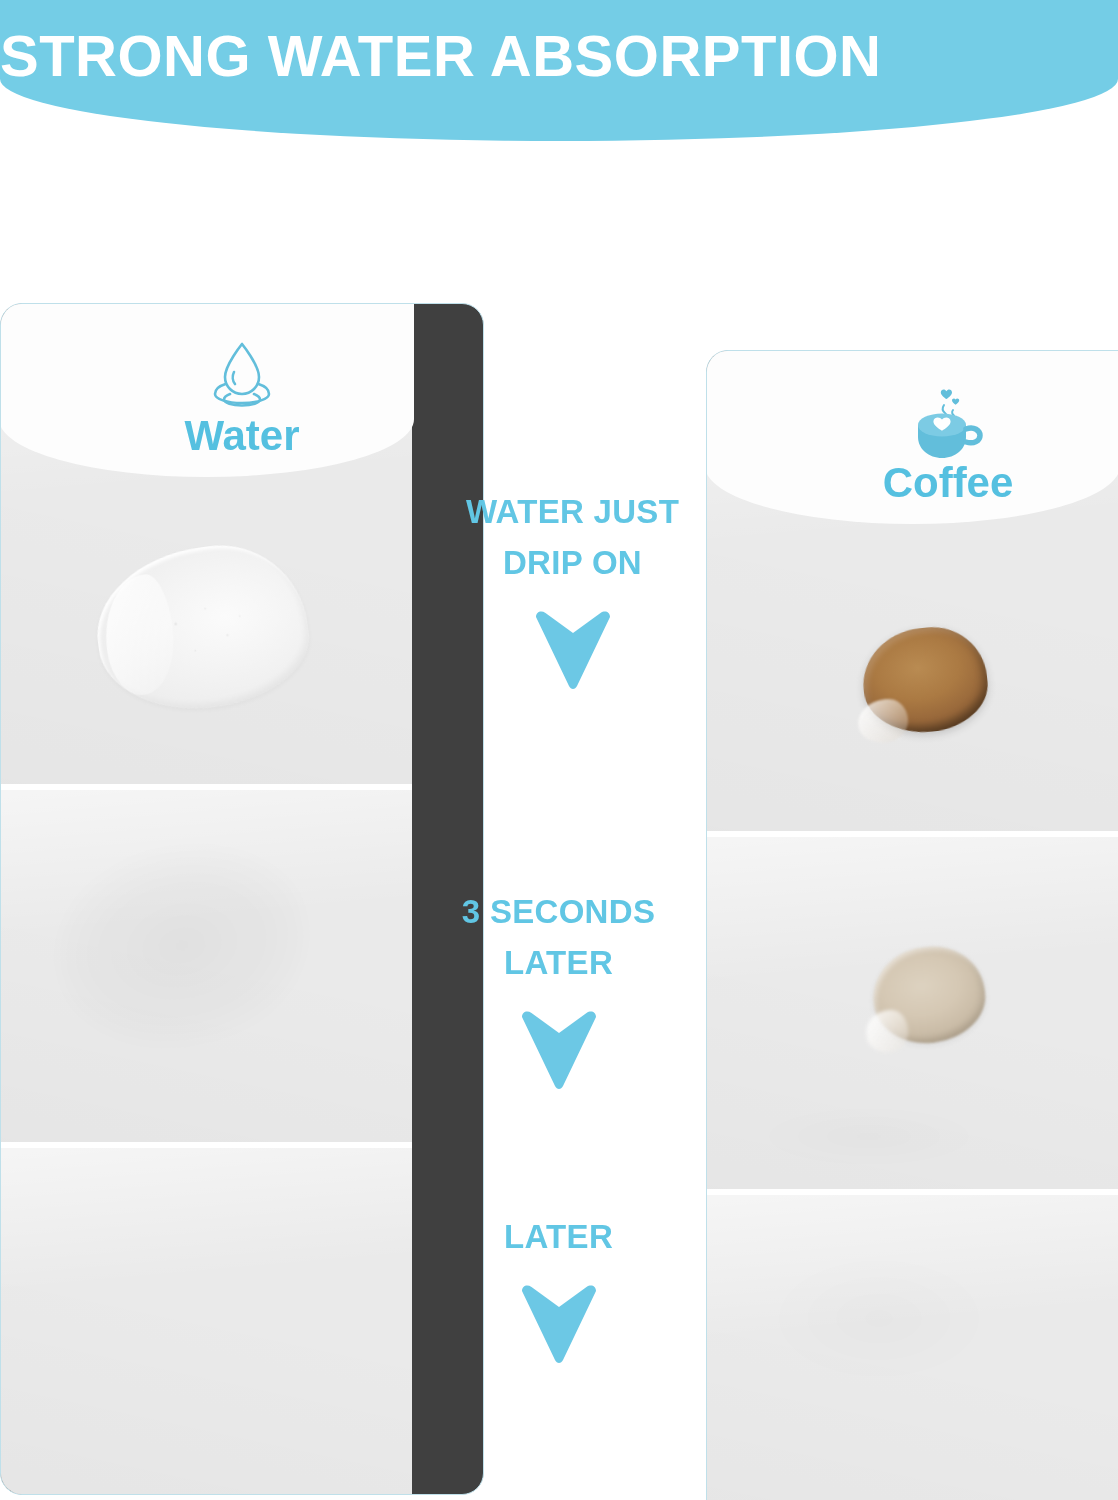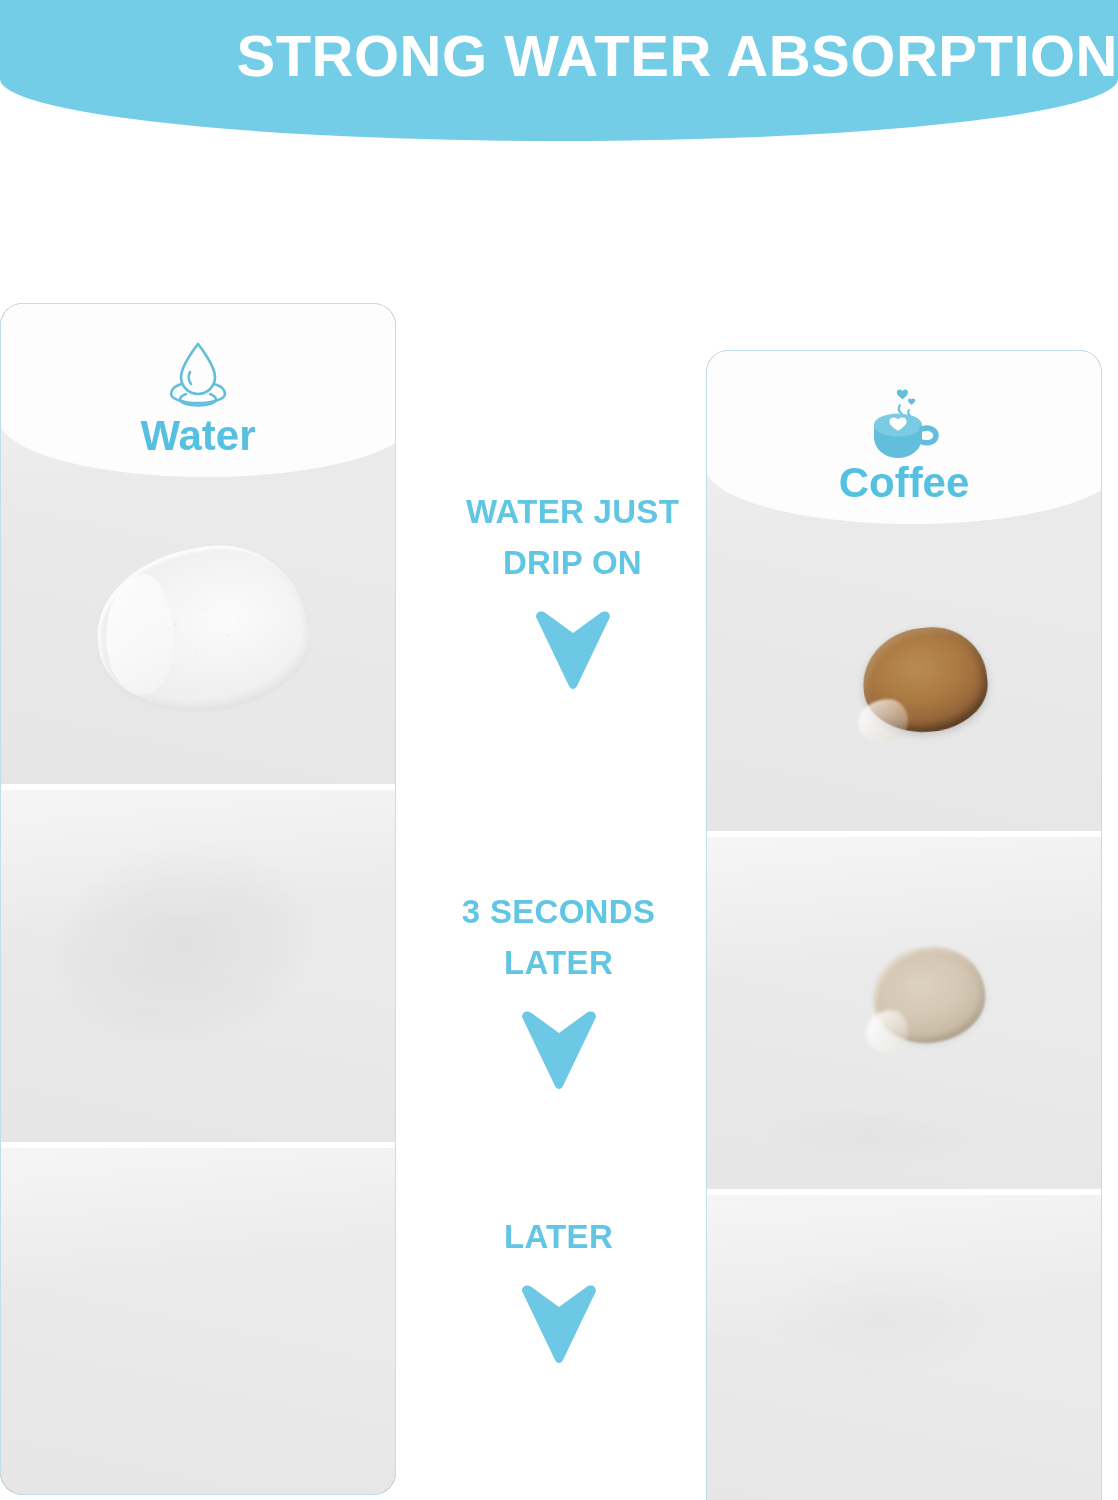--- a/index.html
+++ b/index.html
@@ -13,35 +13,35 @@
 
   
   .banner {
     position:absolute; left:0; top:0; width:1118px; height:141px;
     background:#74cde6;
     border-bottom-left-radius:50% 62px;
     border-bottom-right-radius:50% 62px;
   }
   .banner-title {
     position:absolute; left:0; top:26px; width:100%;
-    text-align:right;
+    text-align:left;
     color:#ffffff;
     font-size:58px;
     font-weight:bold;
     letter-spacing:0.5px;
     line-height:1.05;
     white-space:nowrap;
   }
 
   
   .panel {
-    position:absolute; top:303px; width:396px; height:1192px;
+    position:absolute; top:303px; width:484px; height:1192px;
     border:1px solid #bfe0ea;
     border-radius:22px;
-    background:#7f1d1d;
+    background:#404040;
     overflow:hidden;
   }
   .panel.left  { left:0px; }
   .panel.right { left:706px;margin-top:47px; }
 
   
   .panel-head {
     position:absolute; left:-2px; top:-2px; width:415px; height:175px;
     background:#fdfdfd;
     border-bottom-left-radius:50% 58px;

